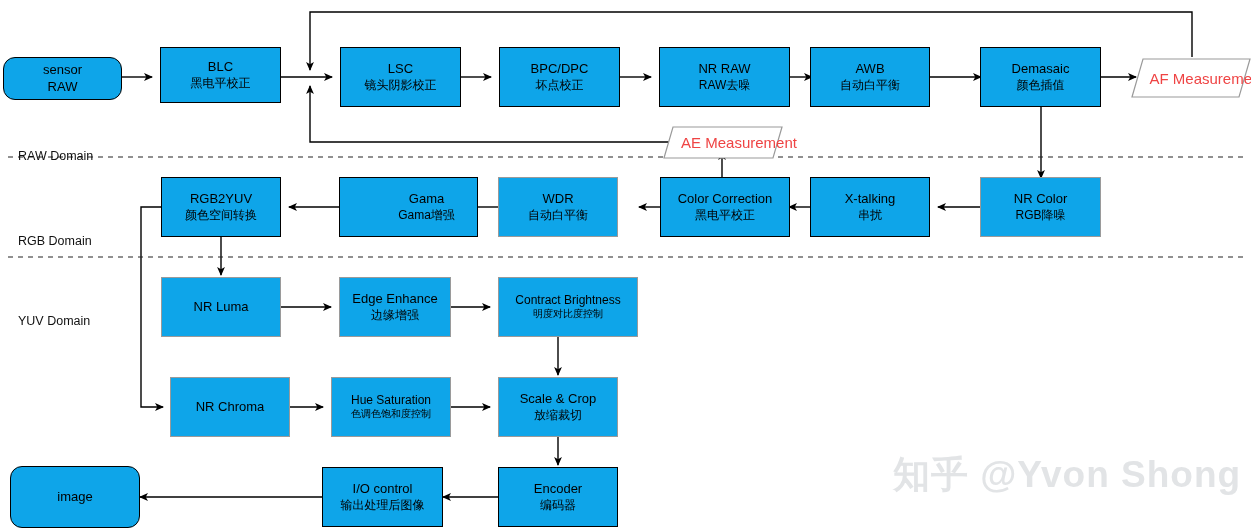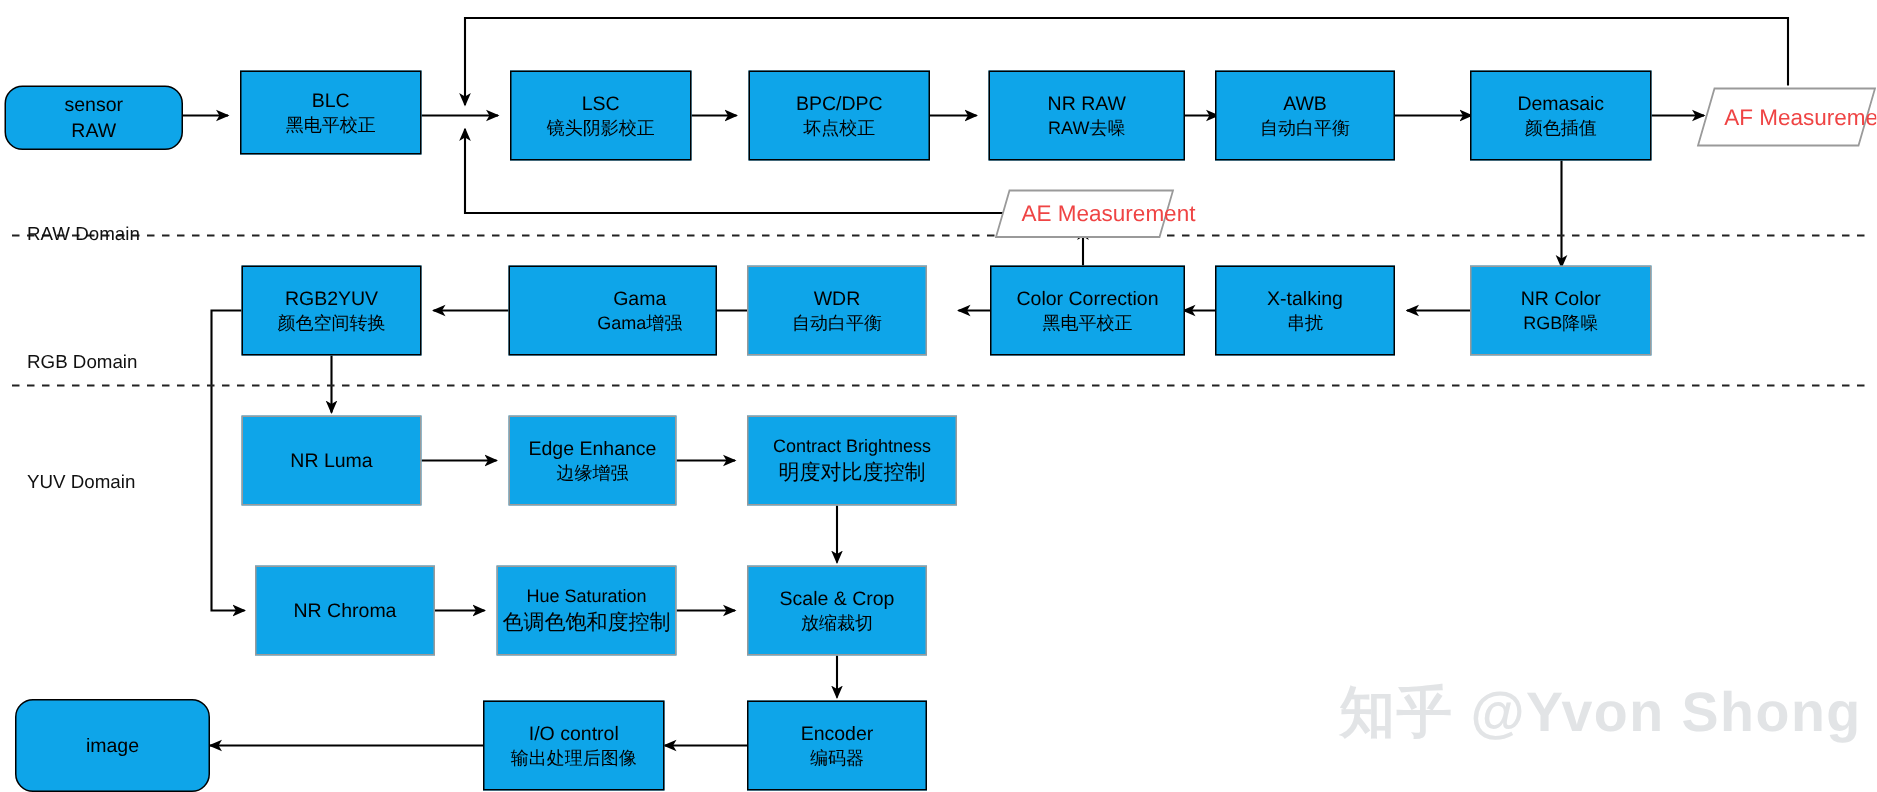--- a/index.html
+++ b/index.html
@@ -41,21 +41,21 @@
   }
   .node .ln {
     display: block;
     white-space: nowrap;
   }
   .b-black { border: 1px solid #000000; }
   .b-grey  { border: 1px solid #9a9a9a; }
   .rounded { border-radius: 12px; }
   .fs13 { font-size: 13px; }
   .fs12 { font-size: 12px; }
-  .fs11 { font-size: 14px; }
+  .fs11 { font-size: 10px; }
 
   .domain-label {
     position: absolute;
     font-size: 12.5px;
     color: #111111;
     white-space: nowrap;
     z-index: 2;
     margin-top: 14px;
   }
   .para {

